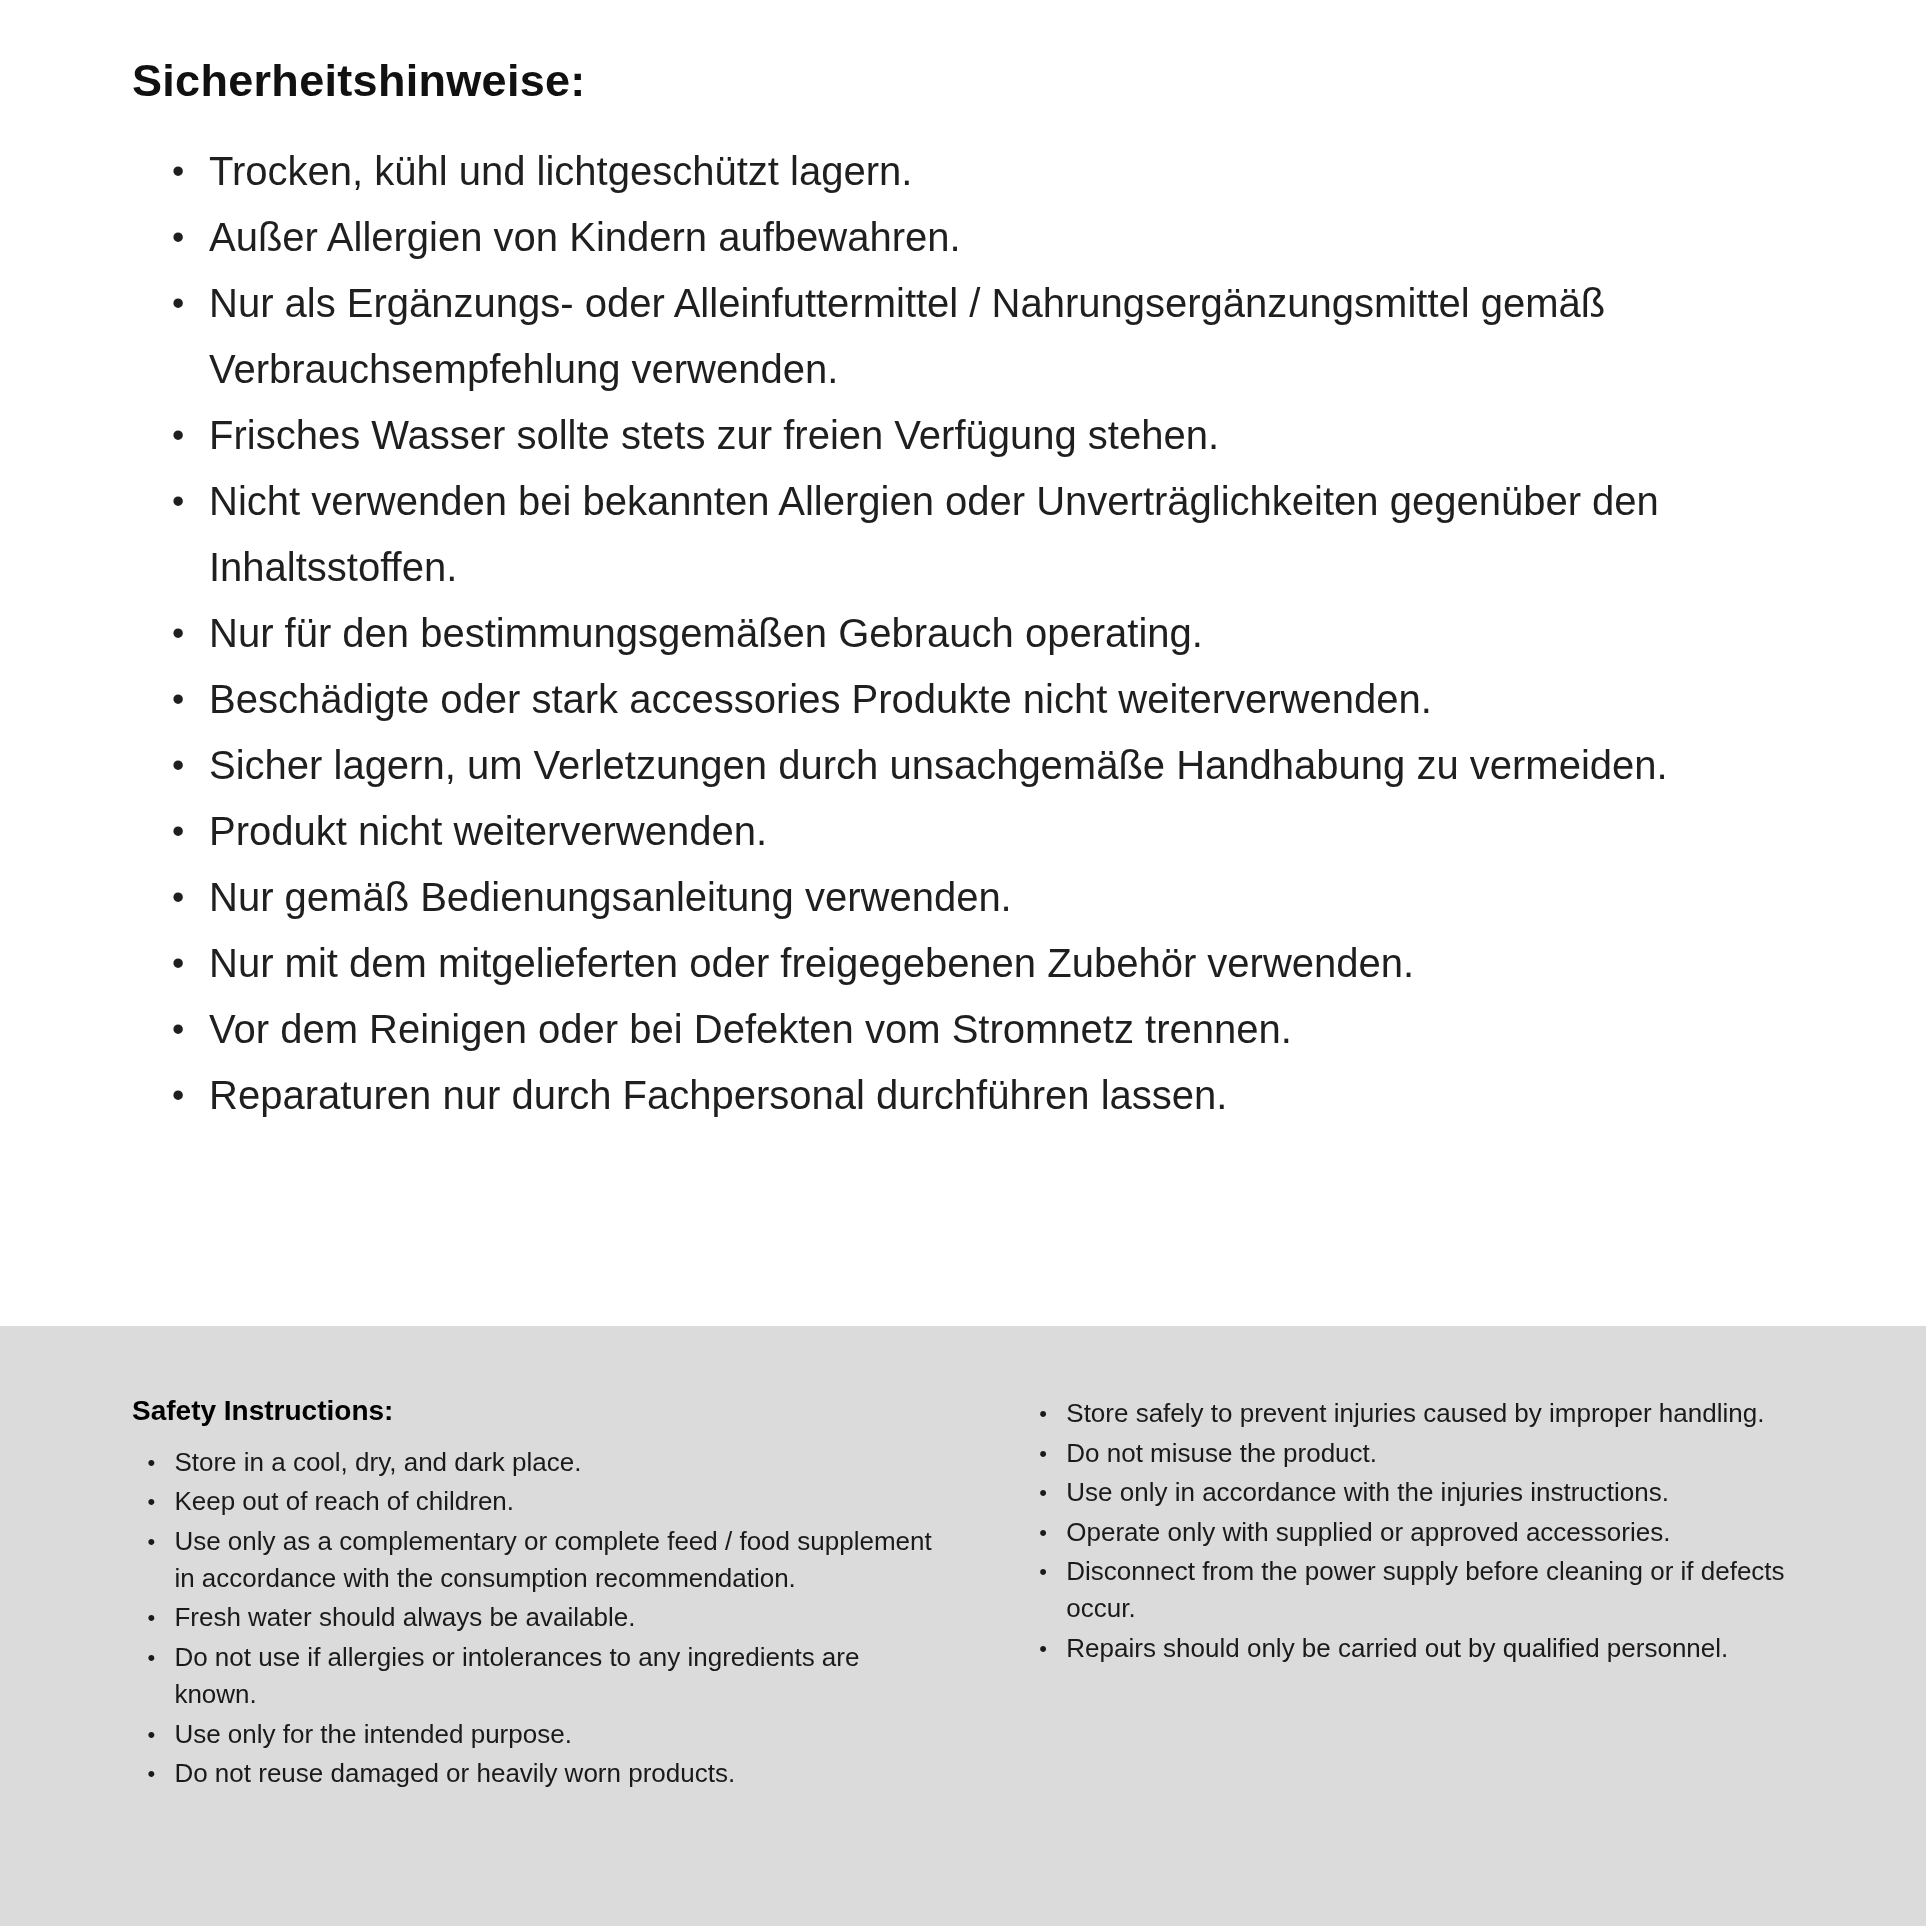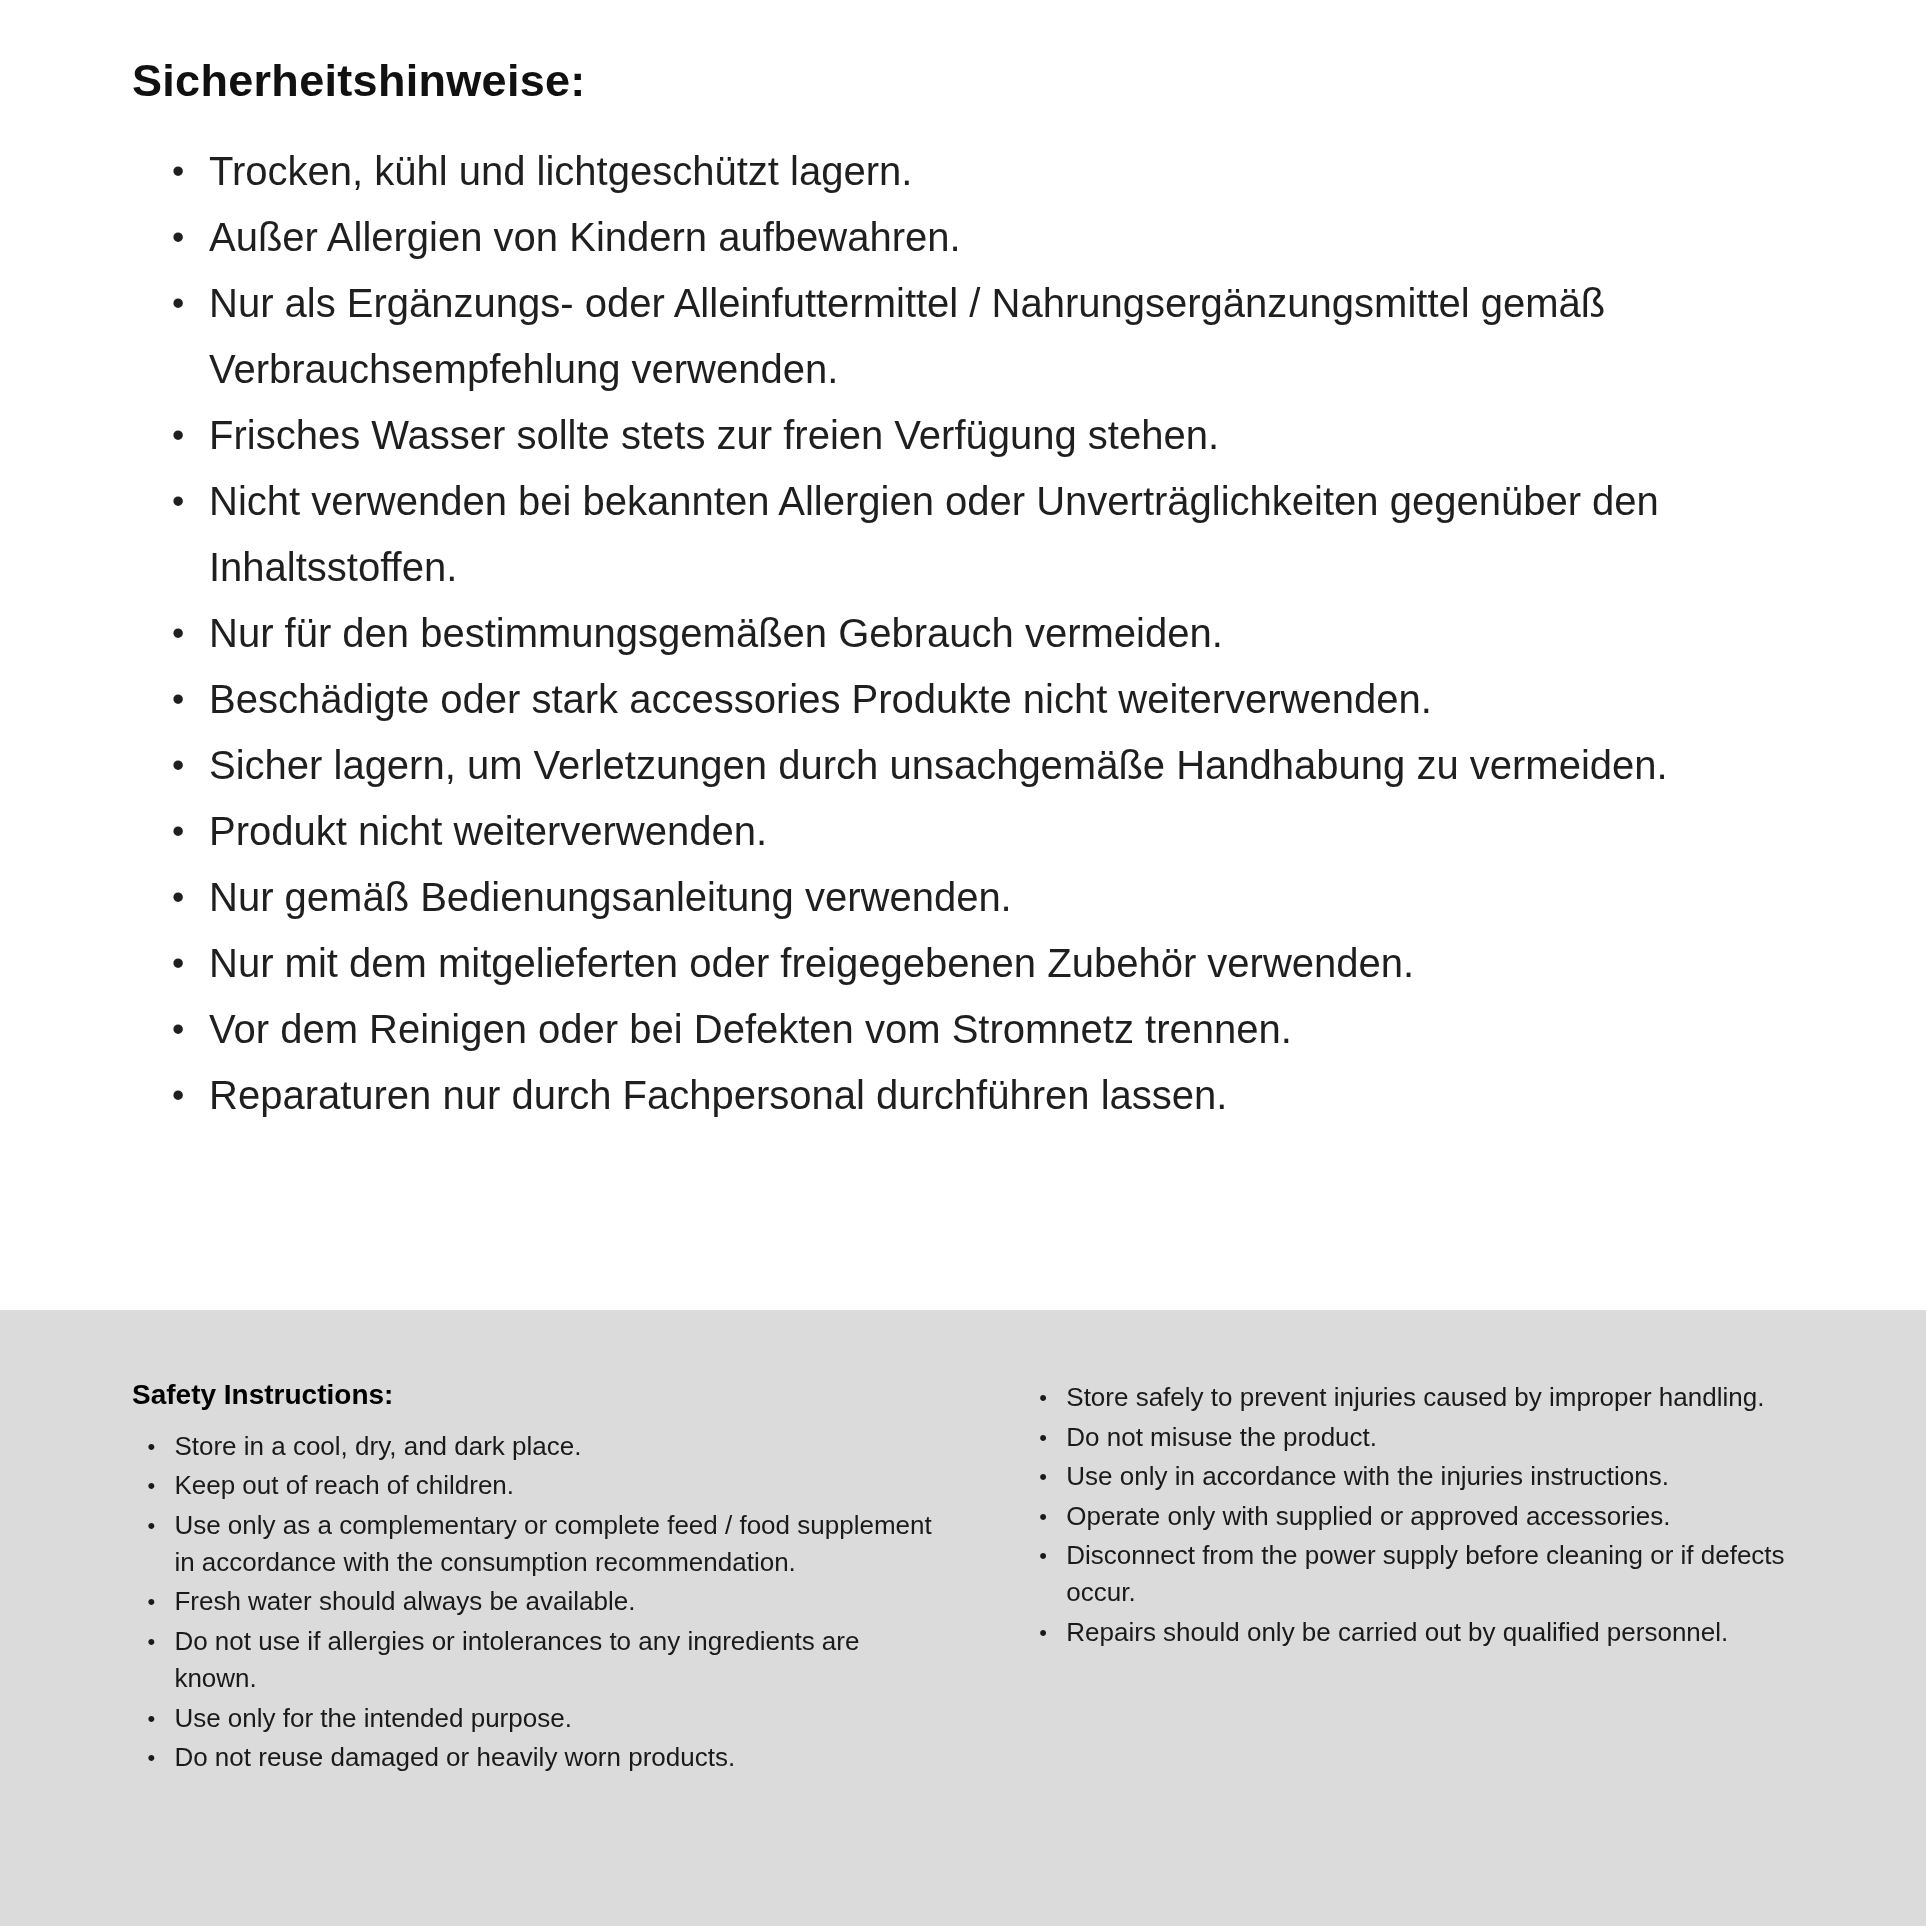--- a/index.html
+++ b/index.html
@@ -55,20 +55,21 @@
   }
 
   
   .en-section {
     box-sizing: border-box;
     flex: 1 1 auto;
     background: #dbdbdb;
     padding: 69px 83px 0 132px;
     display: flex;
     gap: 83px;
+    margin-top: 16px;
   }
   .en-col {
     flex: 1 1 0;
     min-width: 0;
   }
   .en-title {
     margin: 0 0 16.7px 0;
     font-size: 28px;
     font-weight: 700;
     color: #000000;
@@ -130,21 +131,21 @@
           <span class="txt">Frisches Wasser sollte stets zur freien Verfügung stehen.</span>
         </li>
 
         <li>
           <span class="bullet">•</span>
           <span class="txt">Nicht verwenden bei bekannten Allergien oder Unverträglichkeiten gegenüber den Inhaltsstoffen.</span>
         </li>
 
         <li>
           <span class="bullet">•</span>
-          <span class="txt">Nur für den bestimmungsgemäßen Gebrauch vermeiden.</span>
+          <span class="txt">Nur für den bestimmungsgemäßen Gebrauch operating.</span>
         </li>
 
         <li>
           <span class="bullet">•</span>
           <span class="txt">Beschädigte oder stark accessories Produkte nicht weiterverwenden.</span>
         </li>
 
         <li>
           <span class="bullet">•</span>
           <span class="txt">Sicher lagern, um Verletzungen durch unsachgemäße Handhabung zu vermeiden.</span>

